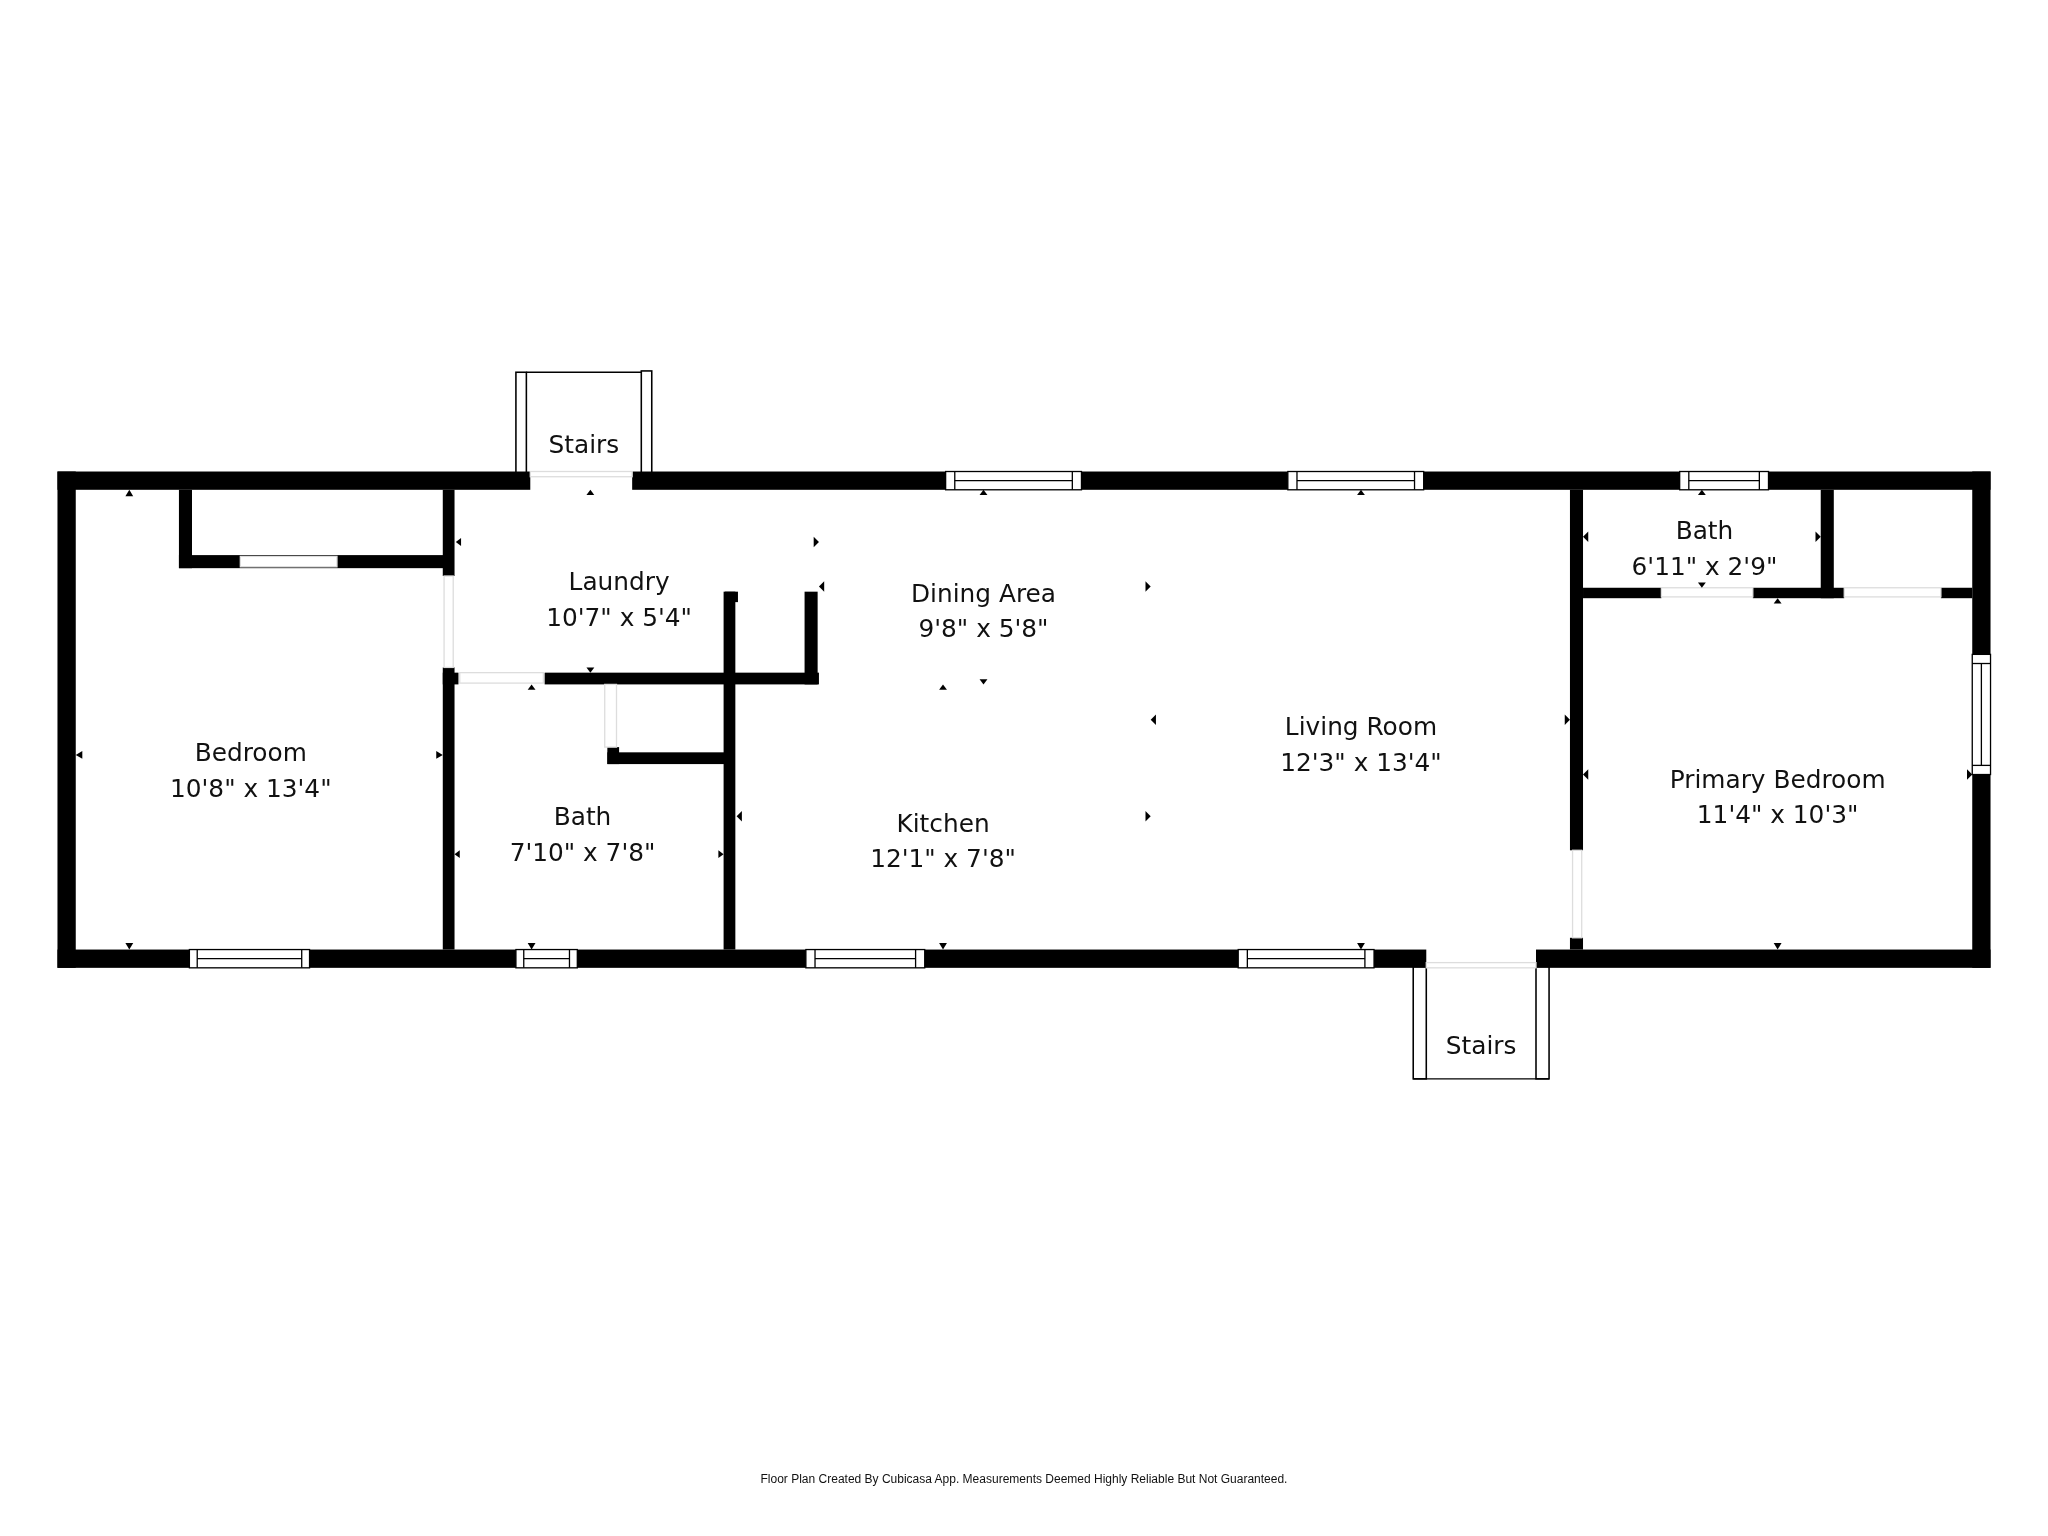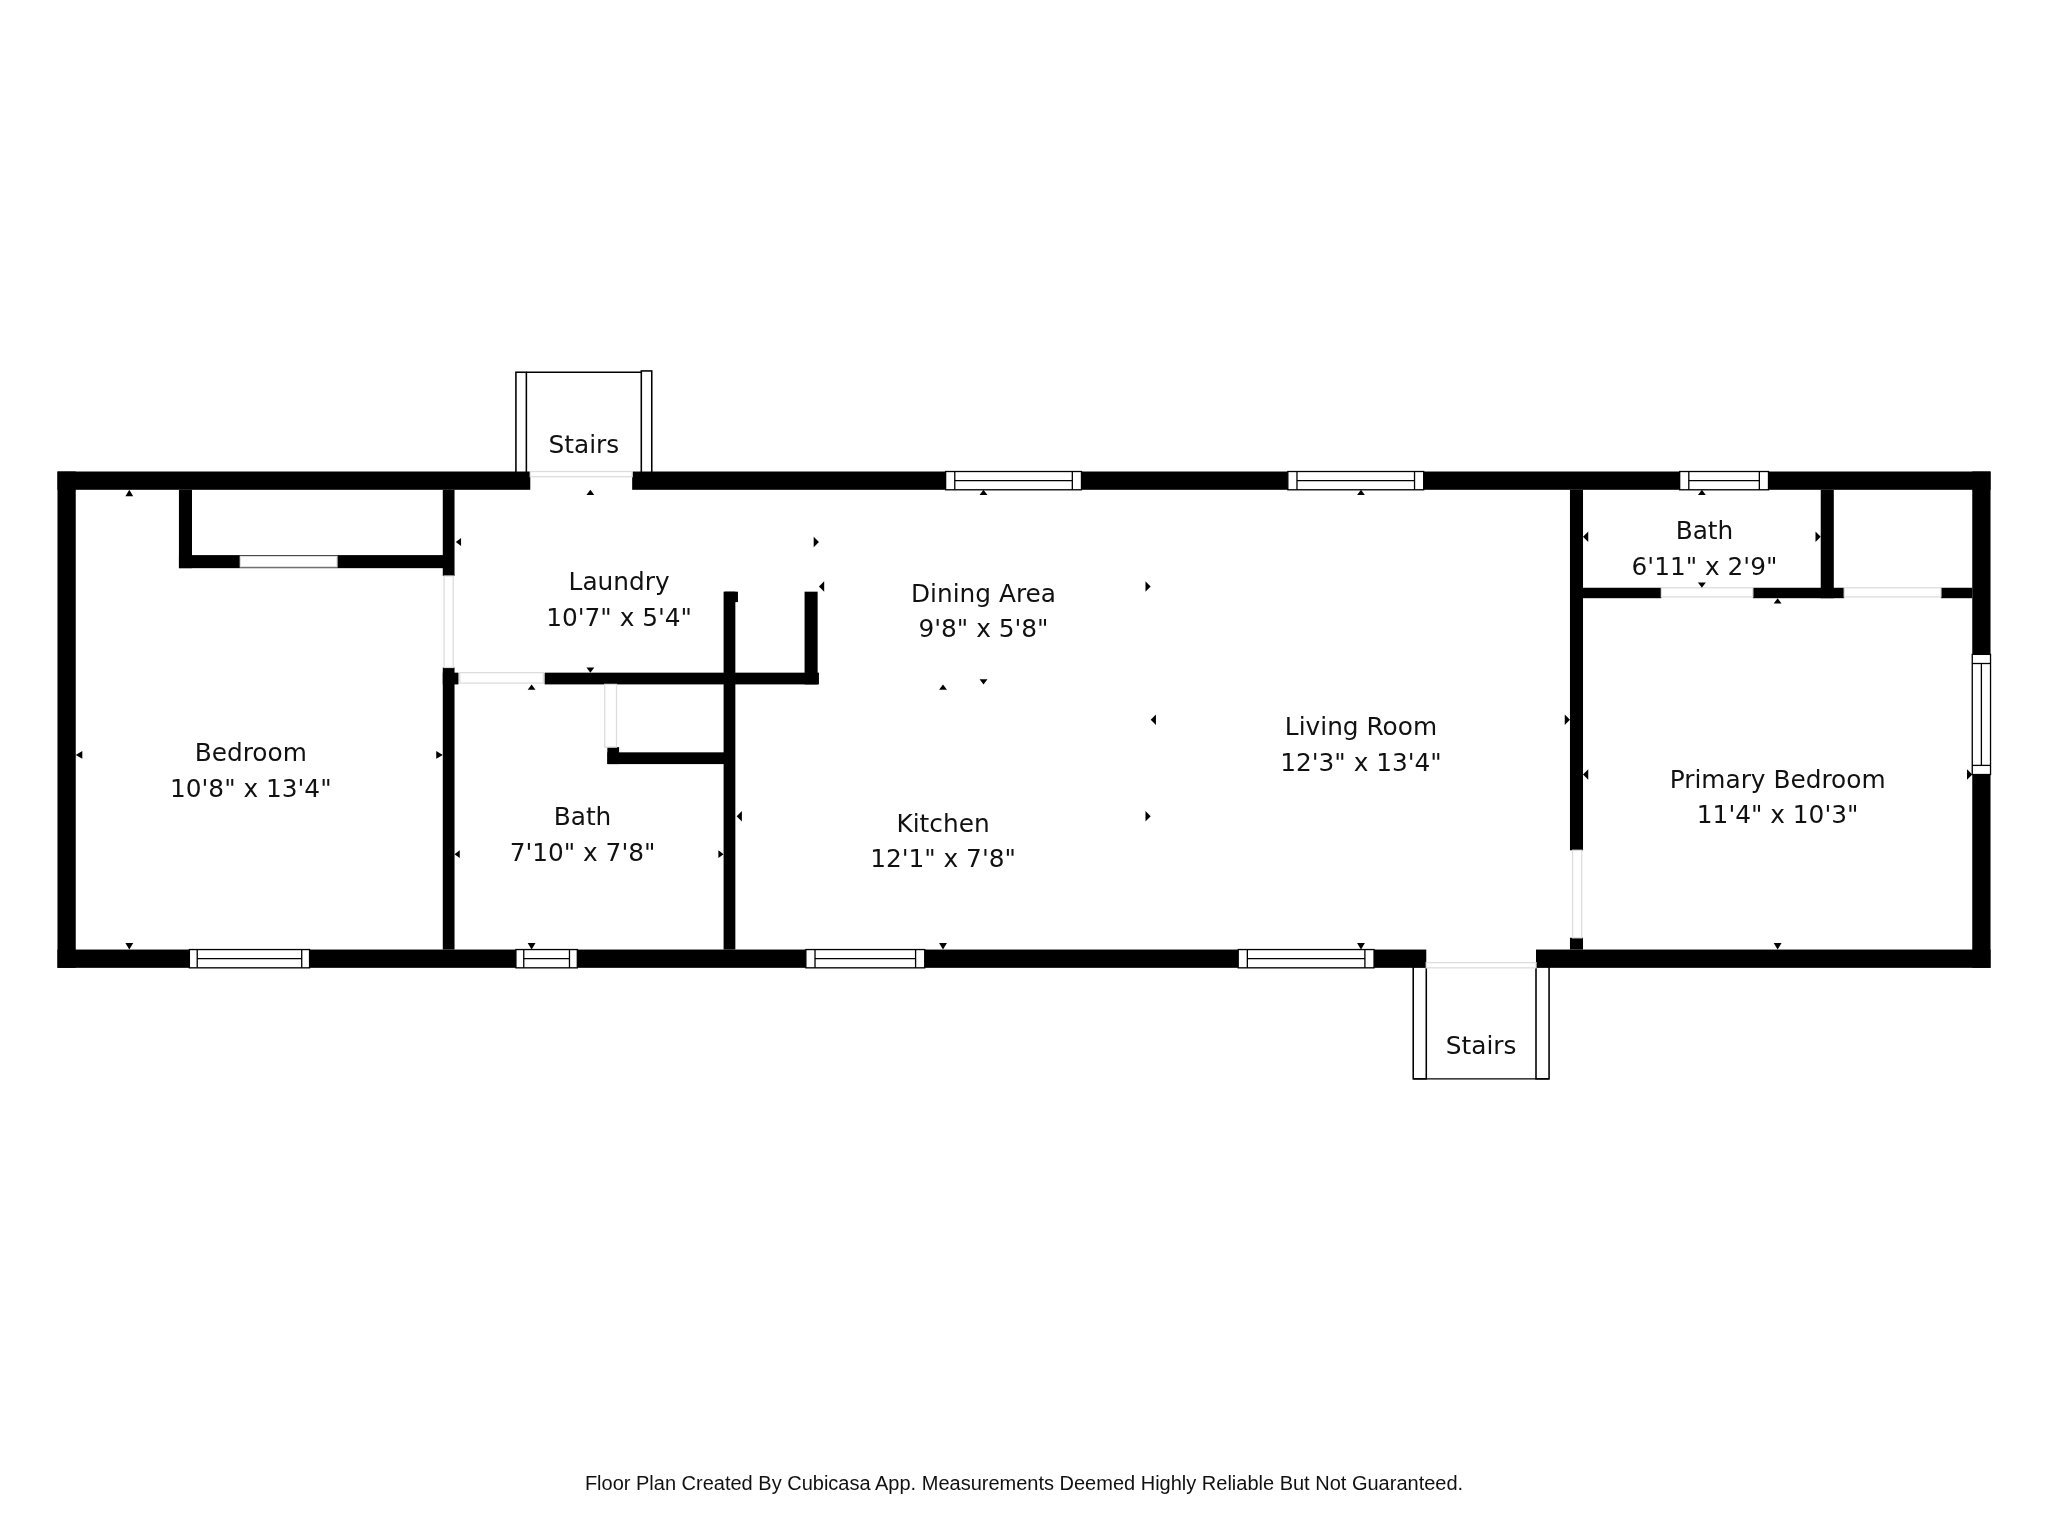--- a/index.html
+++ b/index.html
@@ -13,21 +13,21 @@
     .marker { fill: #000000; }
     .room-name, .room-dim {
       font-family: "DejaVu Sans", "Liberation Sans", sans-serif;
       fill: #111111; text-anchor: middle;
     }
     .room-name { font-size: 19px; }
     .room-dim { font-size: 19px; }
     .footer {
       position: absolute; left: 0; width: 2048px; top: 1472px;
       text-align: center; font-family: "Liberation Sans", sans-serif;
-      font-size: 20px; color: #111111;
+      font-size: 12px; color: #111111;
     }
   </style>
 </head>
 <body>
 
 <svg id="plan" viewBox="0 0 1568 1176" preserveAspectRatio="none" xmlns="http://www.w3.org/2000/svg">
 
   <g>
     <rect class="stairs-rail" x="395" y="285" width="8" height="77"></rect>
     <rect class="stairs-rail" x="491" y="284" width="8" height="78"></rect>

